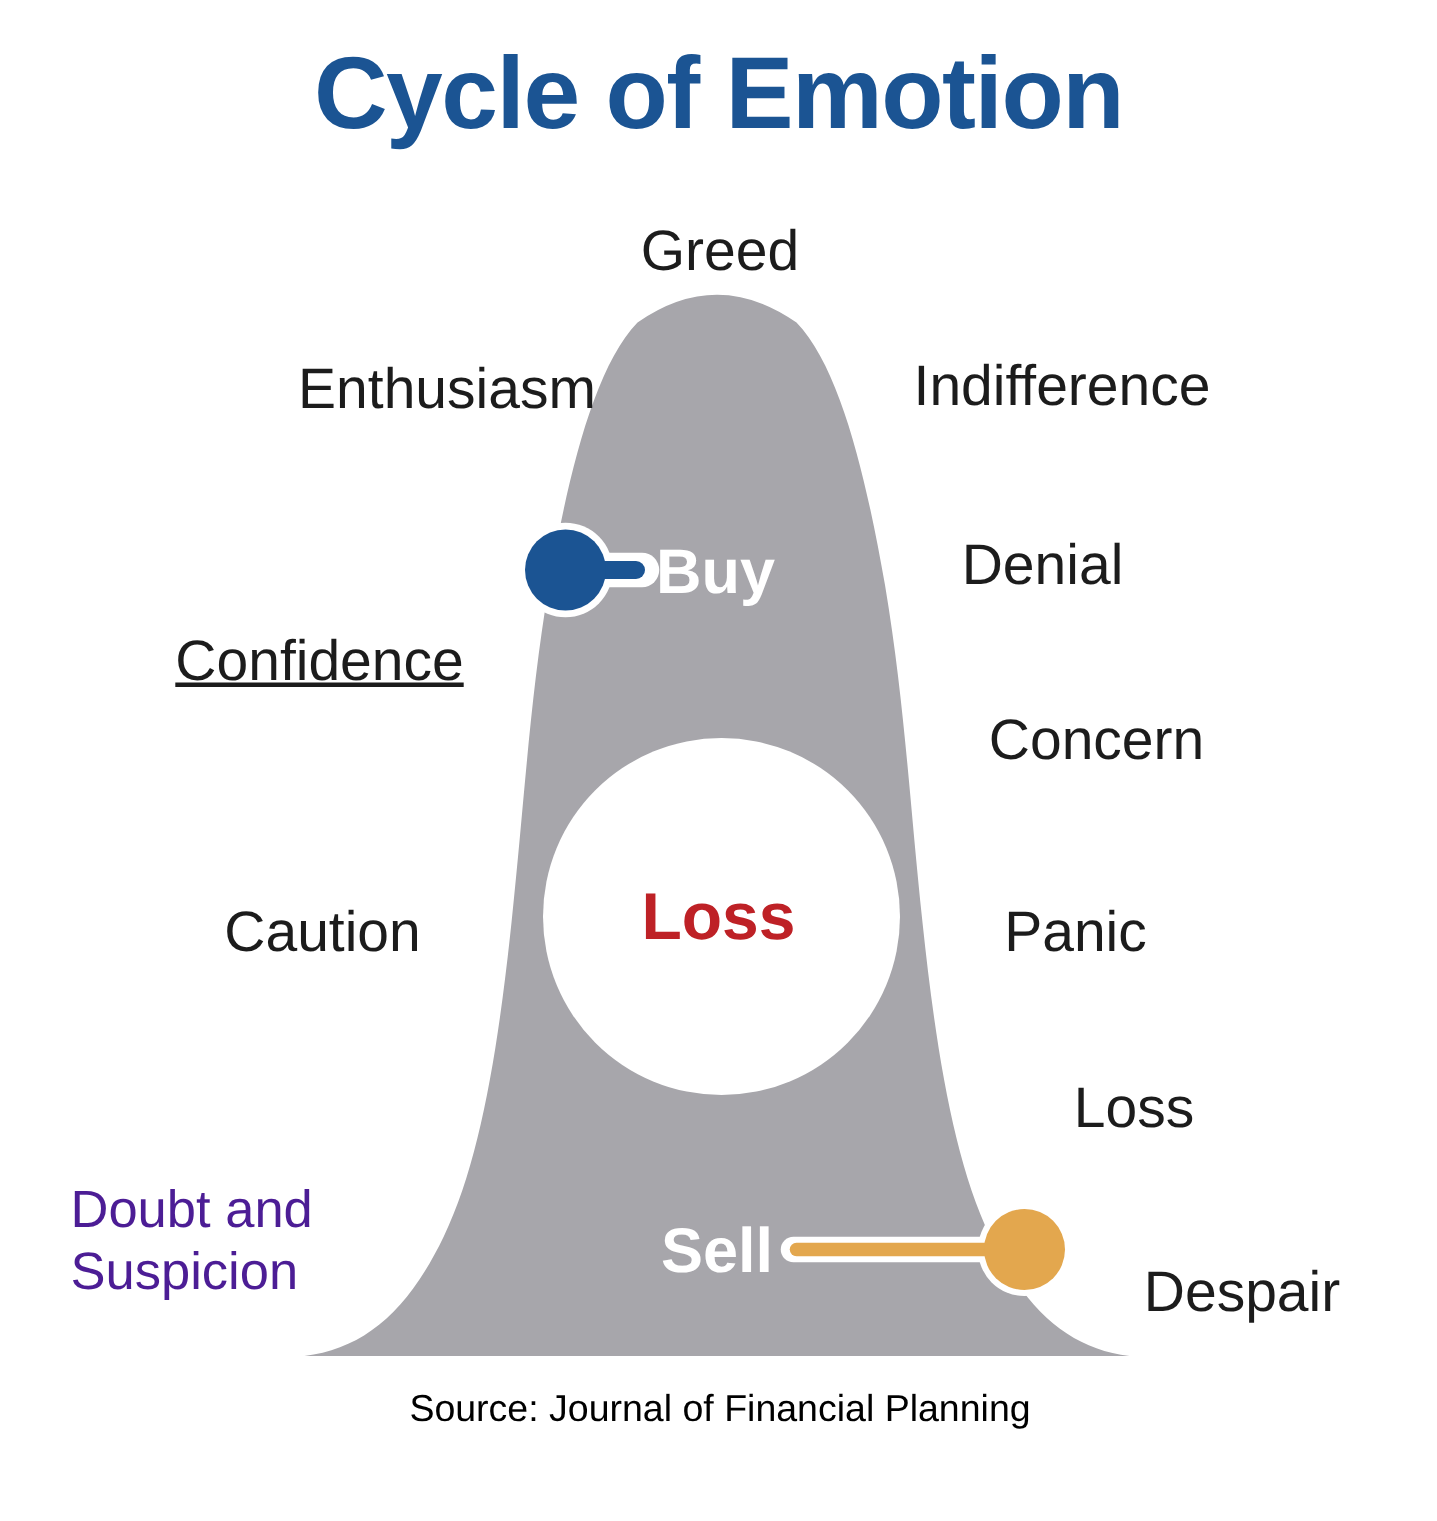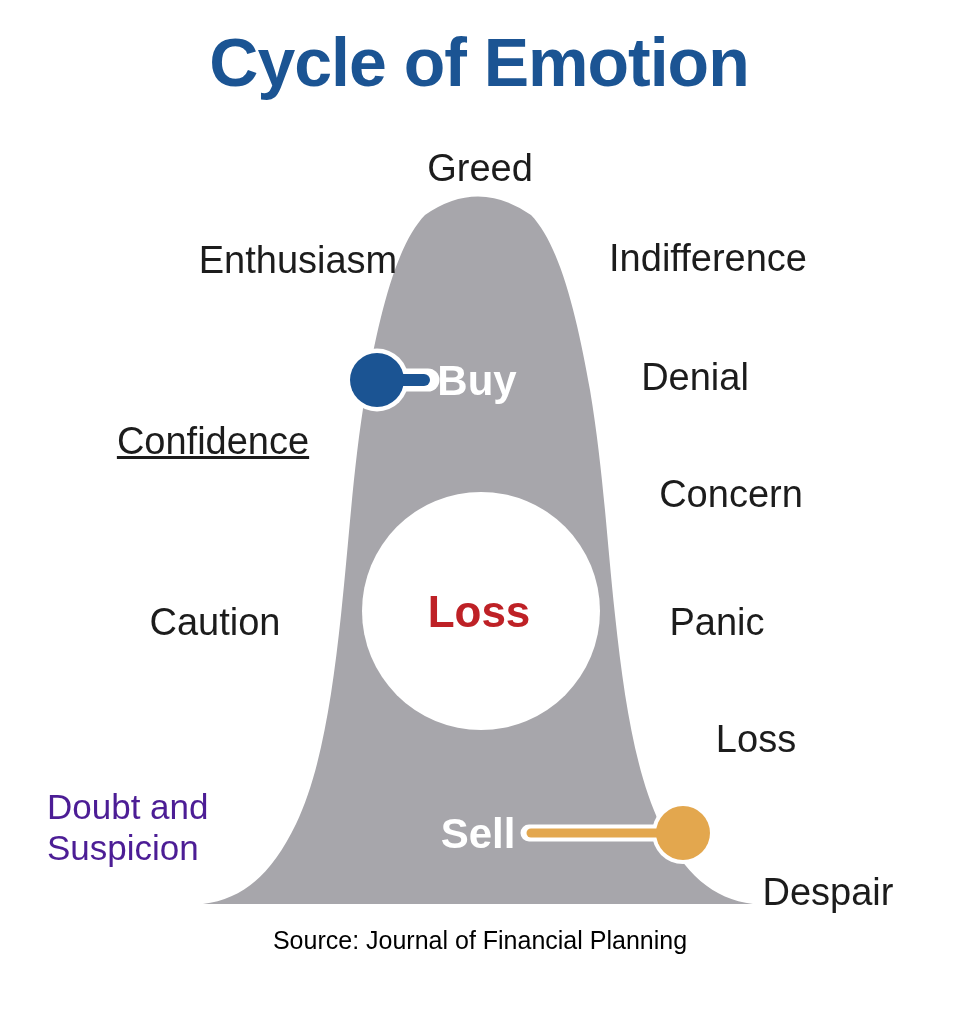--- a/index.html
+++ b/index.html
@@ -112,21 +112,21 @@
   <div class="label" style="left:695px;top:377px;">Denial</div>
   <div class="label" style="left:213px;top:441px;text-decoration:underline;">Confidence</div>
   <div class="label" style="left:731px;top:494px;">Concern</div>
   <div class="label" style="left:215px;top:622px;">Caution</div>
   <div class="label" style="left:717px;top:622px;">Panic</div>
   <div class="label" style="left:756px;top:739px;">Loss</div>
   <div class="label-block" style="left:47px;top:786px;">
     <span>Doubt and</span>
     <span>Suspicion</span>
   </div>
-  <div class="label" style="left:828px;top:892px;">Despair</div>
+  <div class="label" style="left:828px;top:862px;">Despair</div>
 
   <div class="marker-label" style="left:477px;top:381px;">Buy</div>
   <div class="marker-label" style="left:478px;top:834px;">Sell</div>
   <div class="loss-label" style="left:479px;top:612px;">Loss</div>
 
   <div class="src">Source: Journal of Financial Planning</div>
 
 </div>
 
 </body></html>

